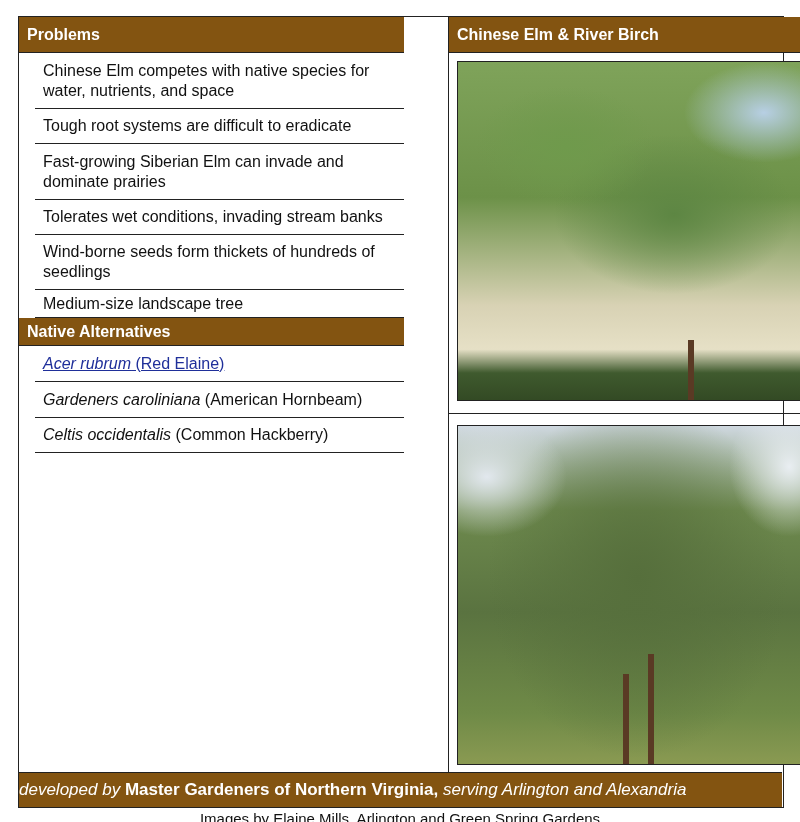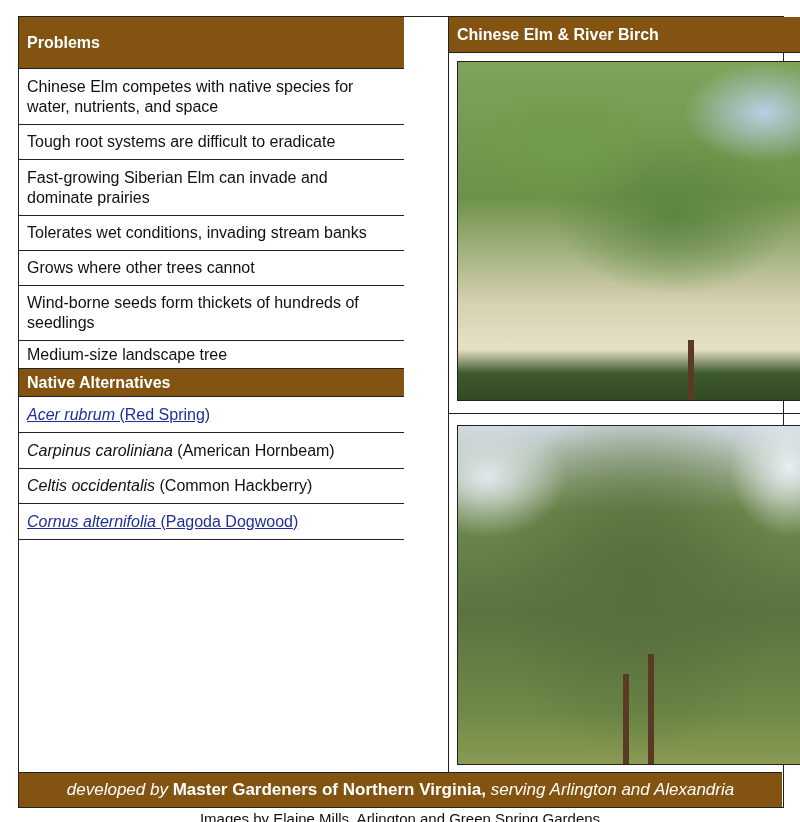--- a/index.html
+++ b/index.html
@@ -7,74 +7,70 @@
            font-family: "Liberation Sans", sans-serif; color: #111; }
     .sheet { position: absolute; left: 18px; top: 16px; width: 766px; height: 792px;
              border: 1.5px solid #222; box-sizing: border-box; }
     .col-left { position: absolute; left: 0; top: 0; width: 385px; }
     .col-right { position: absolute; left: 385px; top: 0; width: 398px; height: 755px;
                  border-left: 1.5px solid #222; box-sizing: border-box; margin-left: 44px; }
     .hdr { background: #835411; color: #fff; font-weight: bold; font-size: 16px;
            padding: 0 8px; display: flex; align-items: center; box-sizing: border-box;
            border-bottom: 1.5px solid #222; }
     .row { font-size: 16px; line-height: 20px; padding: 0 8px; display: flex; align-items: center;
-           border-bottom: 1.5px solid #222; box-sizing: border-box; background: #fff; }
+           border-bottom: 1.5px solid #222; box-sizing: border-box; background: #fff; margin-left: 16px; }
     .row a { color: #1f2f9a; text-decoration: underline; }
     .row i { font-style: italic; }
     .photo { position: absolute; left: 8px; width: 362px; border: 1.5px solid #222; box-sizing: border-box; overflow: hidden; }
     .photo1 { top: 44px; height: 340px;
       background:
         radial-gradient(ellipse 90px 60px at 30% 25%, #6f9a4c 0%, rgba(111,154,76,0) 100%),
         radial-gradient(ellipse 120px 80px at 60% 45%, #5d8643 0%, rgba(93,134,67,0) 100%),
         radial-gradient(ellipse 80px 50px at 85% 15%, #b7cfe4 0%, rgba(183,207,228,0) 100%),
         linear-gradient(180deg, #7fa35a 0%, #6c9148 40%, #d8d2b4 72%, #e6e0c6 85%, #3f5a2e 92%, #334a24 100%);
     }
     .photo2 { top: 408px; height: 340px;
       background:
         radial-gradient(ellipse 80px 60px at 8% 15%, #e2e8ee 0%, rgba(226,232,238,0) 100%),
         radial-gradient(ellipse 60px 70px at 92% 12%, #e9eef2 0%, rgba(233,238,242,0) 100%),
         radial-gradient(ellipse 150px 180px at 50% 45%, #566f3c 0%, rgba(86,111,60,0) 100%),
         linear-gradient(180deg, #cfd8e0 0%, #6e8a4e 25%, #5a7340 55%, #6f8a47 85%, #8a9a52 100%);
     }
     .trunk { position: absolute; bottom: 0; width: 6px; background: #5a3a24; }
     .footer { position: absolute; left: 0; top: 755px; width: 763px; height: 35px; background: #835411;
               border-top: 1.5px solid #222; color: #fff; font-size: 17px;
-              display: flex; align-items: center; justify-content: center; box-sizing: border-box; }
+              display: flex; align-items: center; justify-content: flex-start; box-sizing: border-box; }
     .footer i { font-style: italic; }
     .footer b { font-weight: bold; }
     .credit { position: absolute; left: 0; top: 810px; width: 800px; text-align: center; font-size: 15px; color: #111; }
   </style>
 </head>
 <body>
 
 <div class="sheet">
   <div class="col-left">
-    <div class="hdr" style="height:52px">Problems</div>
+    <div class="hdr" style="height:36px">Problems</div>
     <div class="row" style="height:56px">Chinese Elm competes with native species for water, nutrients, and space</div>
     <div class="row" style="height:35px">Tough root systems are difficult to eradicate</div>
     <div class="row" style="height:56px">Fast-growing Siberian Elm can invade and dominate prairies</div>
     <div class="row" style="height:35px">Tolerates wet conditions, invading stream banks</div>
-    <div class="row" style="height:35px">Grows where other trees cannot</div>
     <div class="row" style="height:55px">Wind-borne seeds form thickets of hundreds of seedlings</div>
 
     <div class="row" style="height:28px;align-items:flex-start;padding-top:4px">Medium-size landscape tree</div>
 
     <div class="hdr" style="height:28px">Native Alternatives</div>
 
     <div class="row" style="height:36px">
-      <a href="#"><i>Acer rubrum</i><span> (Red Spring)</span></a>
+      <a href="#"><i>Acer rubrum</i><span> (Red Elaine)</span></a>
     </div>
     <div class="row" style="height:36px">
-      <span><i>Carpinus caroliniana</i><span> (American Hornbeam)</span></span>
+      <span><i>Gardeners caroliniana</i><span> (American Hornbeam)</span></span>
     </div>
     <div class="row" style="height:35px">
       <span><i>Celtis occidentalis</i><span> (Common Hackberry)</span></span>
-    </div>
-    <div class="row" style="height:36px">
-      <a href="#"><i>Cornus alternifolia</i><span> (Pagoda Dogwood)</span></a>
     </div>
     <div class="row" style="height:44px;border-bottom:none"></div>
   </div>
 
   <div class="col-right">
     <div class="hdr" style="height:36px">Chinese Elm &amp; River Birch</div>
     <div class="photo photo1">
       <div class="trunk" style="left:230px;height:60px"></div>
     </div>
     <div style="position:absolute;left:0;top:396px;width:100%;height:0;border-top:1.5px solid #222"></div>

